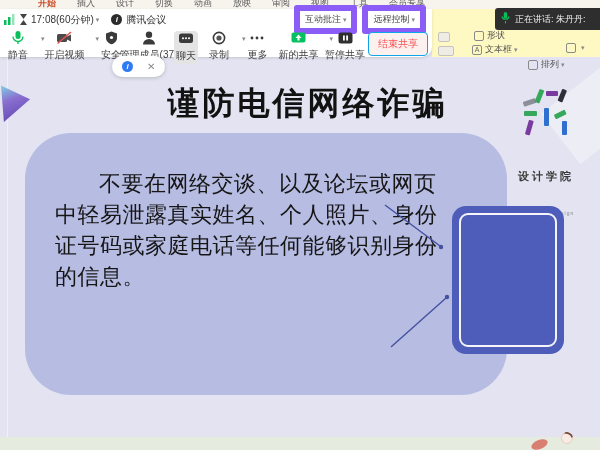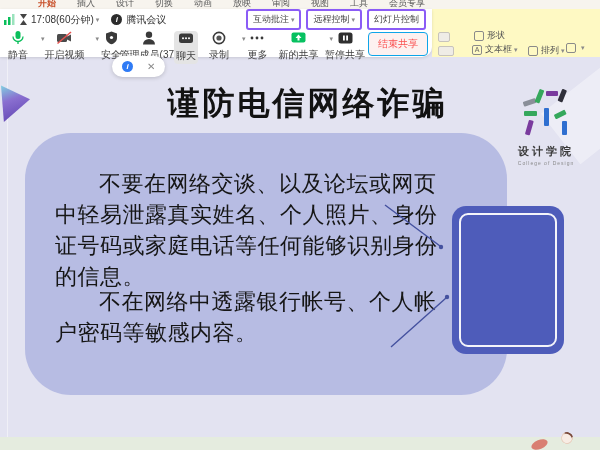--- a/index.html
+++ b/index.html
@@ -14,21 +14,21 @@
   .wps-menu-items .sel { color:#c8502a; font-weight:bold; }
 
   
   .mtoolbar { position:absolute; left:0; top:9px; width:432px; height:48px; background:#ffffff;
     border-radius:0 0 10px 0; box-shadow:0 1px 3px rgba(0,0,0,.12); z-index:20; }
   .mrow1 { position:absolute; left:0; top:0; width:100%; height:21px; display:flex; align-items:center; padding:0 6px 0 4px; }
   .mrow1 .lbl { font-size:10px; color:#333; }
   .caret { font-size:7px; color:#8a8a8a; margin-left:2px; }
   .infodot { width:11px; height:11px; border-radius:50%; background:#2b2b2b; color:#fff; font-size:8px;
     display:flex; align-items:center; justify-content:center; font-style:italic; font-weight:bold; }
-  .ctrl-btn { border:2px solid #8b5cf6; border-radius:3px; font-size:9px; color:#444; padding:2px 5px;
+  .ctrl-btn { border:6px solid #8b5cf6; border-radius:3px; font-size:9px; color:#444; padding:2px 5px;
     margin-left:5px; background:#fff; display:flex; align-items:center; white-space:nowrap; }
   .mrow2 { position:absolute; left:0; top:22px; width:100%; height:26px; display:flex; align-items:flex-start; padding:0 4px 0 6px; }
   .mbtn { display:flex; flex-direction:column; align-items:center; margin-right:9px; min-width:24px; }
   .mbtn .ic { height:14px; display:flex; align-items:center; justify-content:center; }
   .mbtn .tx { font-size:10px; color:#3f3f3f; margin-top:3px; white-space:nowrap; }
   .withcaret { display:flex; align-items:flex-start; }
   .withcaret .caret { margin-top:4px; }
   .chatbg { background:#e4e4e4; border-radius:4px; padding:1px 5px;text-align:center; }
   .end-share { align-self:center; margin-left:2px; border:1px solid #0ea5e9; background:#fdf1f0; color:#fa5151;
     font-size:10px; padding:4px 9px; border-radius:4px; white-space:nowrap; }
@@ -54,21 +54,21 @@
   .notice .close { font-size:10px; color:#8a8a8a; margin-left:8px; }
 
   
   .slide-title { position:absolute; left:0; top:82px; width:615px; text-align:center; font-size:32px;
     font-weight:900; color:#121212; letter-spacing:3px; z-index:5; }
   .tri-topleft { position:absolute; left:1px; top:84px; width:29px; height:38px;
     clip-path:polygon(0 4%, 100% 40%, 10% 100%);
     background:linear-gradient(160deg,#7fd8e2 0%,#8a6fd0 40%,#5a3fae 100%); z-index:4; }
   .diag-light { position:absolute; left:548px; top:70px; width:120px; height:64px; background:rgba(255,255,255,.38);
     transform:rotate(-38deg); z-index:1; }
-  .logo { position:absolute; left:506px; top:88px; width:80px; display:flex; flex-direction:column; align-items:center; z-index:5; }
+  .logo { position:absolute; left:506px; top:88px; width:80px; display:flex; flex-direction:column; align-items:center; z-index:5;gap:25px; }
   .logo .nm { font-size:11px; font-weight:bold; color:#3a3a3a; letter-spacing:3px; margin-top:2px; white-space:nowrap; }
   .logo .sub { font-size:5px; color:#8a8a8a; letter-spacing:1px; margin-top:1px; white-space:nowrap; }
 
   .panel { position:absolute; left:25px; top:133px; width:482px; height:262px; background:#b7bce3; border-radius:46px; z-index:2; }
   .para { position:absolute; width:386px; font-size:22px; line-height:31px; color:#161616; font-weight:500;
     text-indent:2em; letter-spacing:.5px; z-index:3; }
   .p1 { left:55px; top:168px; }
   .p2 { left:55px; top:286px; }
 
   .arrow-svg { position:absolute; left:0; top:57px; width:600px; height:393px; z-index:4; pointer-events:none; }
@@ -125,23 +125,20 @@
       <span class="lbl" style="margin-left:4px">腾讯会议</span>
       <span style="flex:1"></span>
       <span class="ctrl-btn">
         <span>互动批注</span>
         <span class="caret">▾</span>
       </span>
       <span class="ctrl-btn">
         <span>远程控制</span>
         <span class="caret">▾</span>
       </span>
-      <span class="ctrl-btn">
-        <span>幻灯片控制</span>
-      </span>
     </div>
 
     <div class="mrow2">
       <span class="withcaret">
         <span class="mbtn">
           <span class="ic">
             <svg width="14" height="14">
                 <rect x="4.5" y="0" width="5" height="8" rx="2.5" fill="#0abf5b"></rect>
                 <path d="M2,5.5 a5,5 0 0 0 10,0" fill="none" stroke="#0abf5b" stroke-width="1.3"></path>
                 <line x1="7" y1="10.5" x2="7" y2="13" stroke="#0abf5b" stroke-width="1.3"></line>
@@ -248,31 +245,41 @@
     <span class="grayicon" style="left:6px; top:37px; width:16px;"></span>
     <span class="rib-item" style="left:42px; top:20px;">
       <span class="rib-box"></span>
       <span>形状</span>
     </span>
     <span class="rib-item" style="left:40px; top:34px;">
       <span class="rib-box">A</span>
       <span>文本框</span>
       <span class="caret">▾</span>
     </span>
-    <span class="rib-item" style="left:96px; top:35px;">
+    <span class="rib-item" style="left:96px; top:49px;">
       <span class="rib-box"></span>
       <span>排列</span>
       <span class="caret">▾</span>
     </span>
     <span class="rib-item" style="left:134px; top:34px;">
       <span class="rib-box"></span>
       <span class="caret">▾</span>
     </span>
   </div>
 
+  <div class="speaking">
+    <span>
+      <svg width="9" height="12">
+          <rect x="2.8" y="0" width="3.4" height="6.5" rx="1.7" fill="#0abf5b"></rect>
+          <path d="M1,4.5 a3.6,3.6 0 0 0 7,0" fill="none" stroke="#0abf5b" stroke-width="1.1"></path>
+          <line x1="4.5" y1="9" x2="4.5" y2="11.5" stroke="#0abf5b" stroke-width="1.1"></line>
+        </svg>
+    </span>
+    <span class="tx">正在讲话: 朱丹丹:</span>
+  </div>
 
   <div class="notice">
     <span class="bluedot">i</span>
     <span class="close">✕</span>
   </div>
 
   <div class="diag-light"></div>
   <div class="tri-topleft"></div>
   <div class="canvas-edge"></div>
 
@@ -293,21 +300,20 @@
           <rect x="40" y="33" width="5" height="14" rx="1" fill="#2f6fd0"></rect>
         </g>
       </svg>
     </span>
     <span class="nm">设计学院</span>
     <span class="sub">College of Design</span>
   </div>
 
   <div class="panel"></div>
   <div class="para p1">不要在网络交谈、以及论坛或网页中轻易泄露真实姓名、个人照片、身份证号码或家庭电话等任何能够识别身份的信息。</div>
-  <div class="para p2">不在网络中透露银行帐号、个人帐户密码等敏感内容。</div>
 
   <svg class="arrow-svg">
     <line x1="385" y1="148" x2="440" y2="189" stroke="#44519f" stroke-width="1.4"></line>
     <circle cx="441" cy="190" r="2.2" fill="#44519f"></circle>
     <line x1="391" y1="290" x2="446" y2="241" stroke="#44519f" stroke-width="1.4"></line>
     <circle cx="447" cy="240" r="2.2" fill="#44519f"></circle>
   </svg>
 
   <div class="bluerect">
     <div class="inner"></div>

